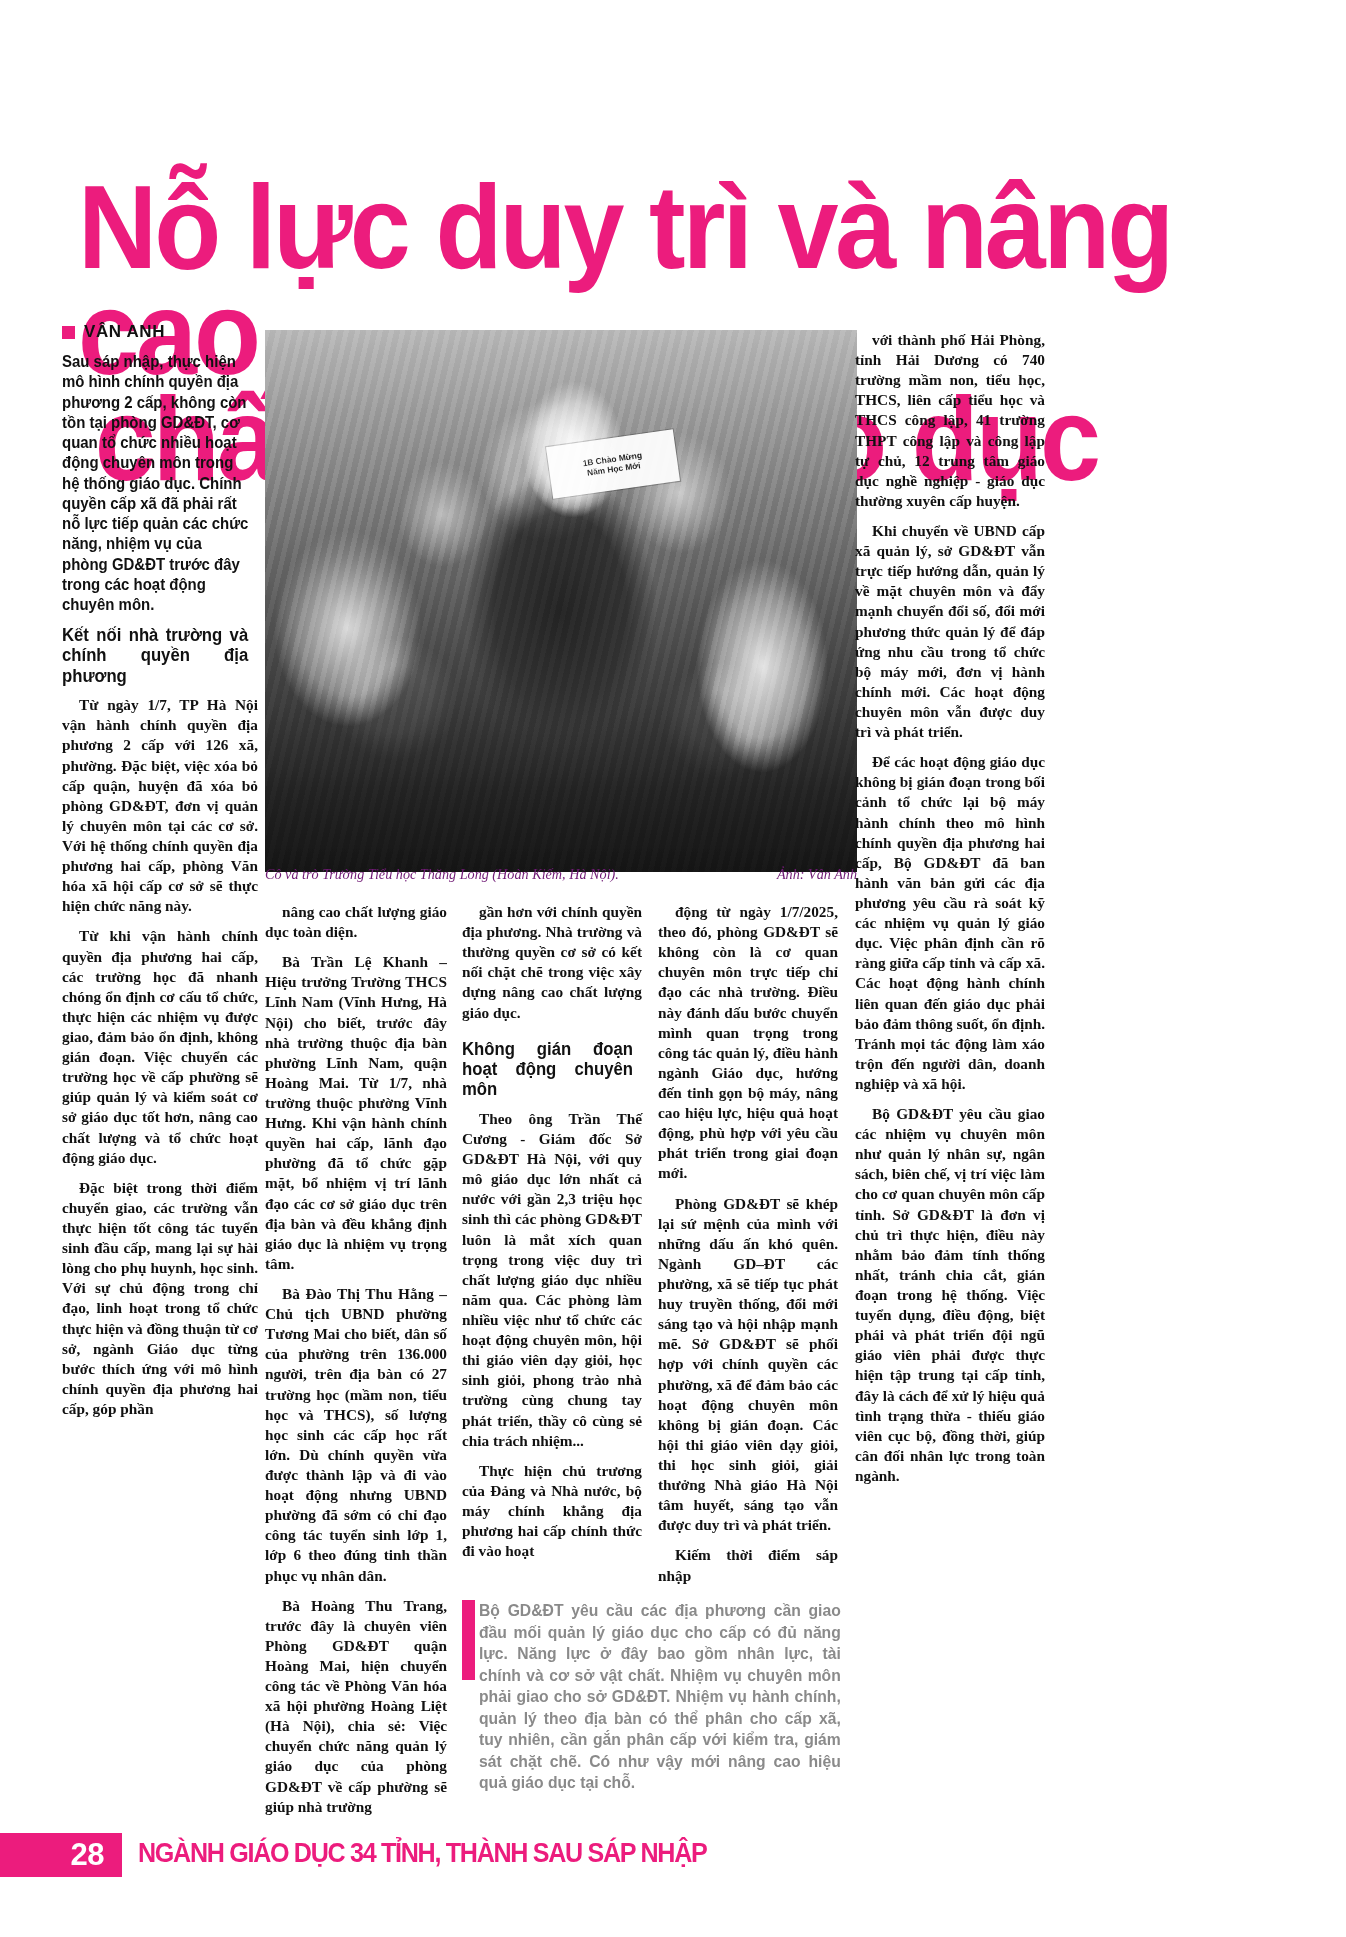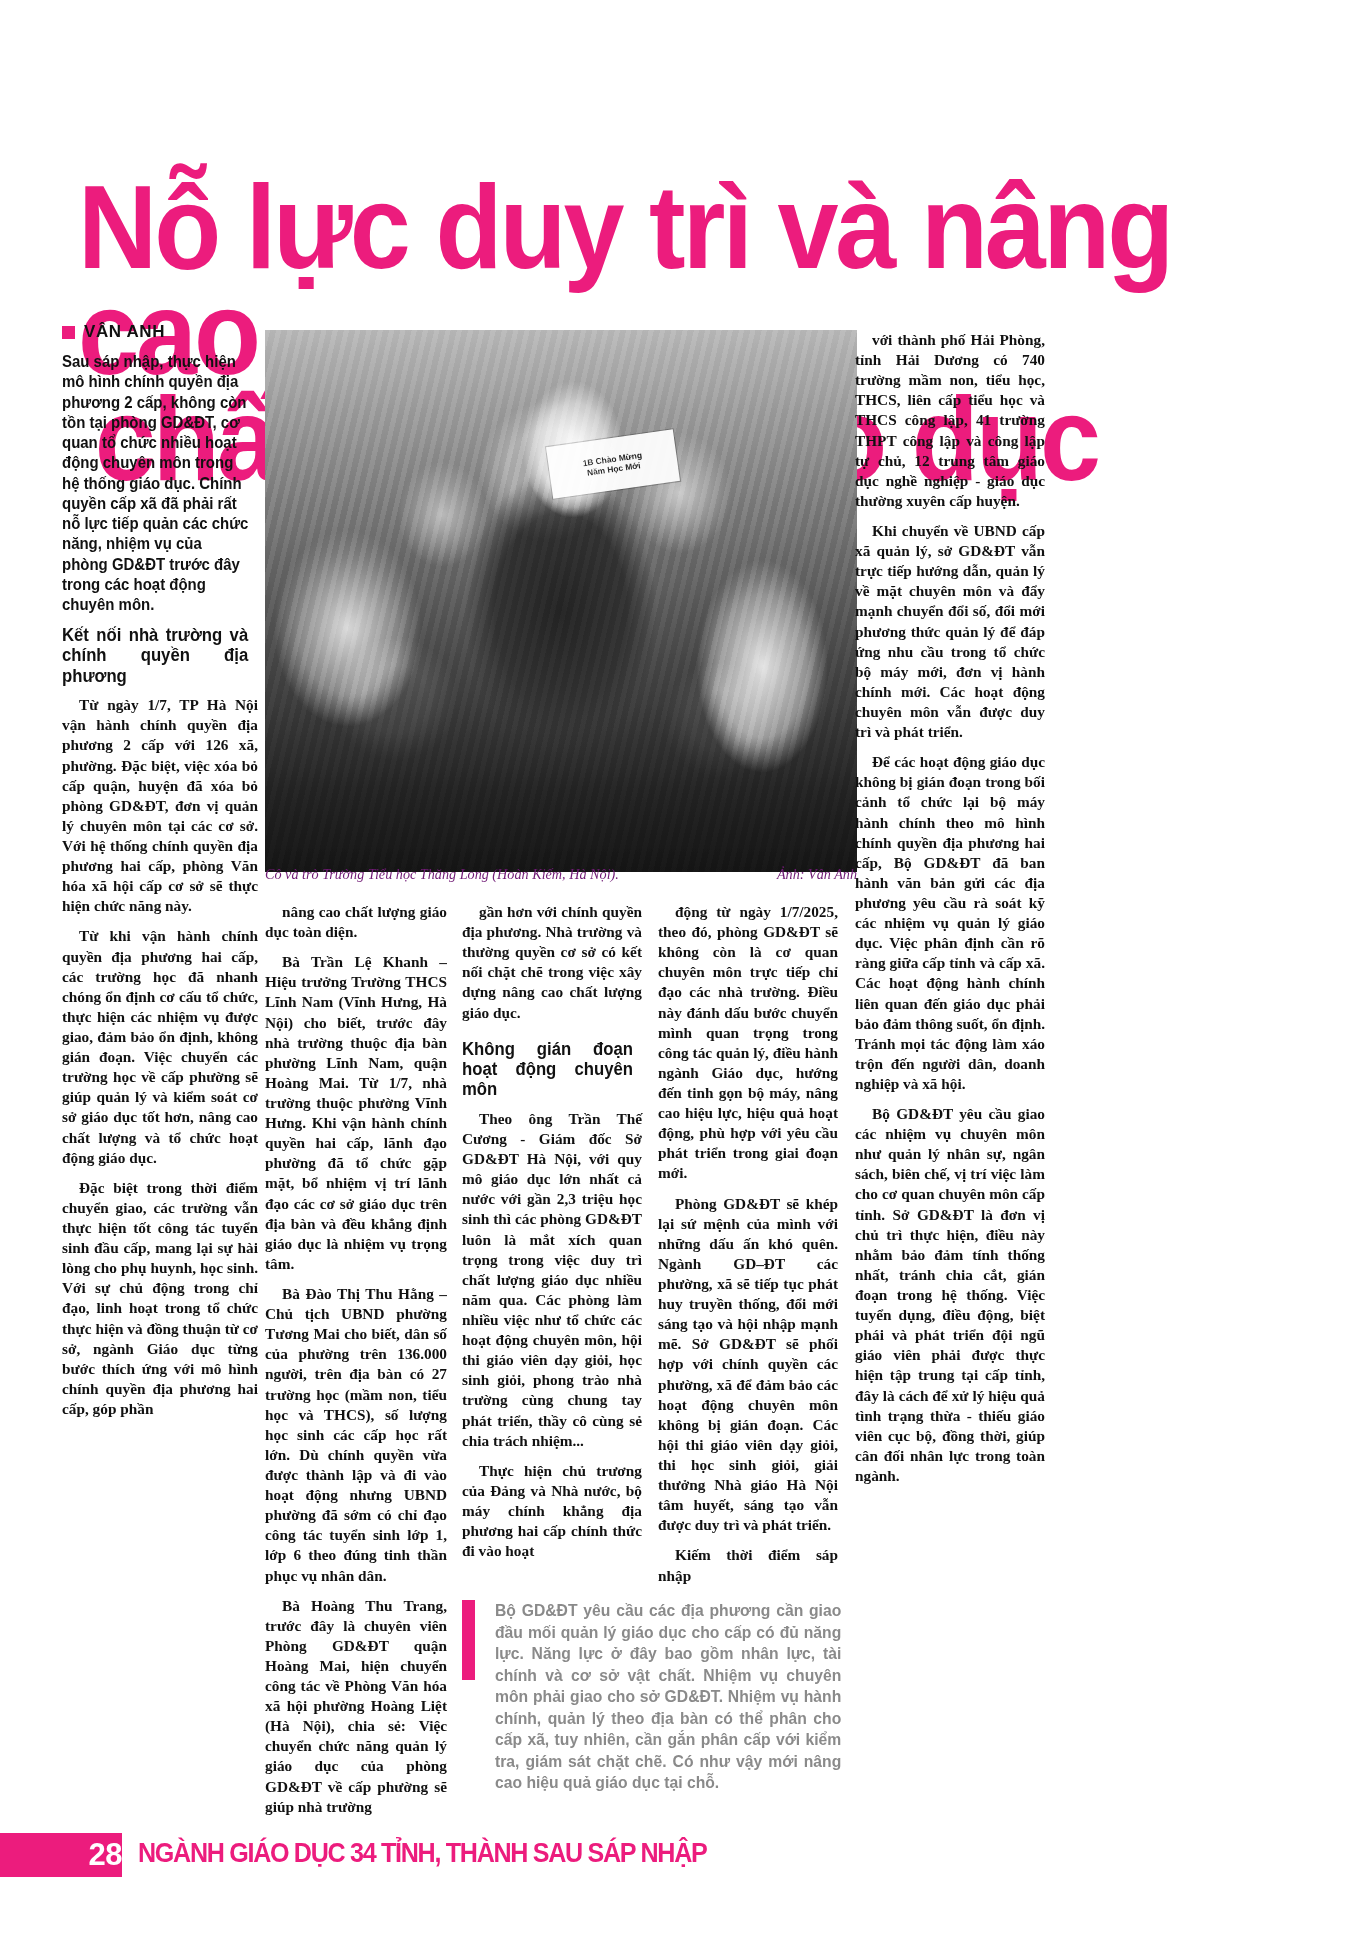--- a/index.html
+++ b/index.html
@@ -104,37 +104,38 @@
     position:absolute; left:265px; top:866px; width:592px;
     display:flex; justify-content:space-between; align-items:baseline;
     font-family:"Liberation Serif", serif;
     font-style:italic; font-size:14.2px; color:#701a75;
   }
   .caption-row .credit { font-style:italic; white-space:nowrap; padding-left:10px; }
 
   
   .pullquote {
     position:absolute; left:462px; top:1600px; width:390px;
-    display:flex; gap:20px;
+    display:flex; gap:4px;
   }
   .pullquote .bar { width:13px; min-width:13px; height:80px; background:#EC1C7D; }
   .pullquote .qtext {
     font-family:"Liberation Sans", sans-serif;
     font-weight:bold;
     font-size:16.2px; line-height:1.33;
     color:#8a8a8a; text-align:justify;
     transform:scaleX(0.97); transform-origin:left top;
   }
 
   
   .footer { position:absolute; left:0; bottom:60px; width:100%; height:44px; }
   .footer .pagebox {
     position:absolute; left:0; top:0; width:122px; height:44px;
     background:#EC1C7D;
     display:flex; align-items:center; justify-content:flex-end;
+    padding-right:18px;
   }
   .footer .pagenum {
     font-family:"Liberation Sans", sans-serif;
     font-weight:bold; font-size:31px; color:#fff; letter-spacing:-0.5px;
   }
   .footer .ftitle {
     position:absolute; left:138px; top:5px;
     font-family:"Liberation Sans", sans-serif;
     font-weight:bold; font-size:27px; color:#EC1C7D;
     letter-spacing:-1.4px;

